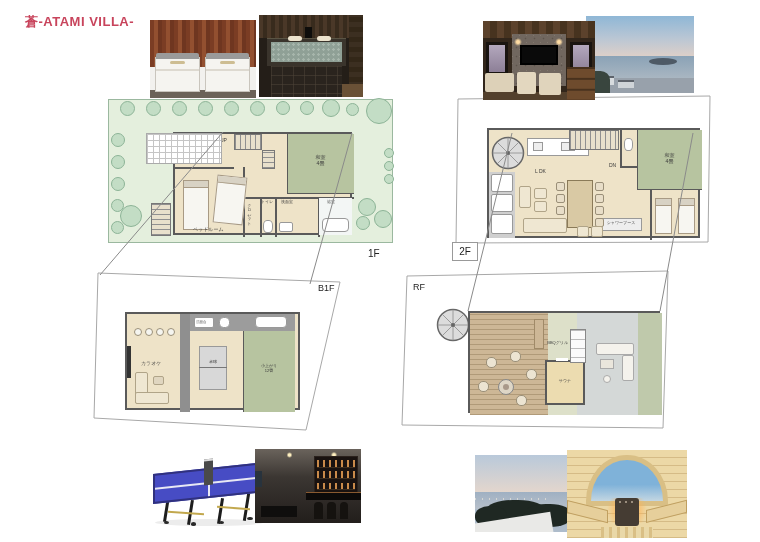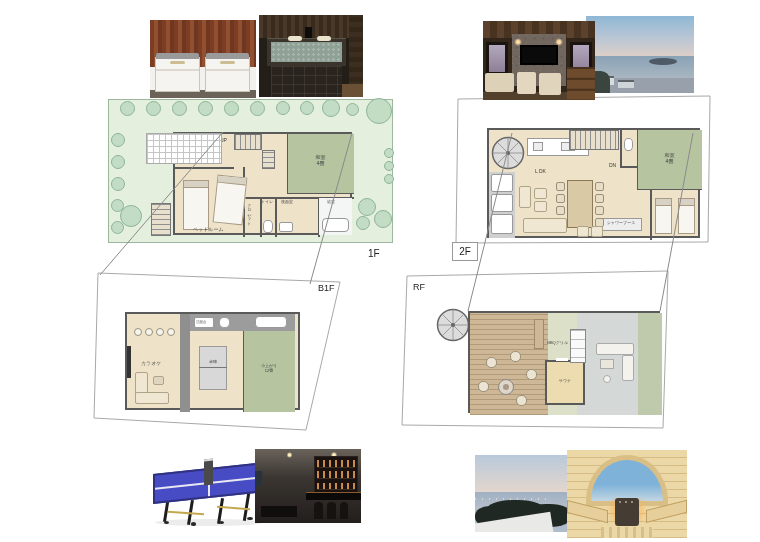--- a/index.html
+++ b/index.html
@@ -99,20 +99,21 @@
 .sa-bench{top:62%;width:34%;height:15%;background:#e6cf9b;border:1px solid #bf9f60}
 .sa-floor{left:28%;top:88%;width:44%;height:12%;background:repeating-linear-gradient(90deg,#d9bf85 0 3px,#e9d8a8 3px 8px)}
 svg.layer{position:absolute;left:0;top:0;pointer-events:none}
 .pp-room-line{position:absolute;background:#777}
 </style>
 </head>
 <body>
 
 <div id="page">
 
+  <div id="title">蒼-ATAMI VILLA-</div>
 
   <svg class="layer z0" width="760" height="542">
     <polygon points="458,99 710,96 708,242 456,243" fill="#ffffff" stroke="#a8a8a8" stroke-width="1"></polygon>
     <polygon points="98,273 340,282 306,430 94,418" fill="#ffffff" stroke="#a8a8a8" stroke-width="1"></polygon>
     <polygon points="407,276 668,271 663,428 402,425" fill="#ffffff" stroke="#a8a8a8" stroke-width="1"></polygon>
   </svg>
 
   <div class="garden" style="left:108px;top:99px;width:285px;height:144px"></div>
   <i class="tree z1" style="left:120px;top:101px;width:15px;height:15px"></i>
   <i class="tree z1" style="left:146px;top:101px;width:15px;height:15px"></i>

